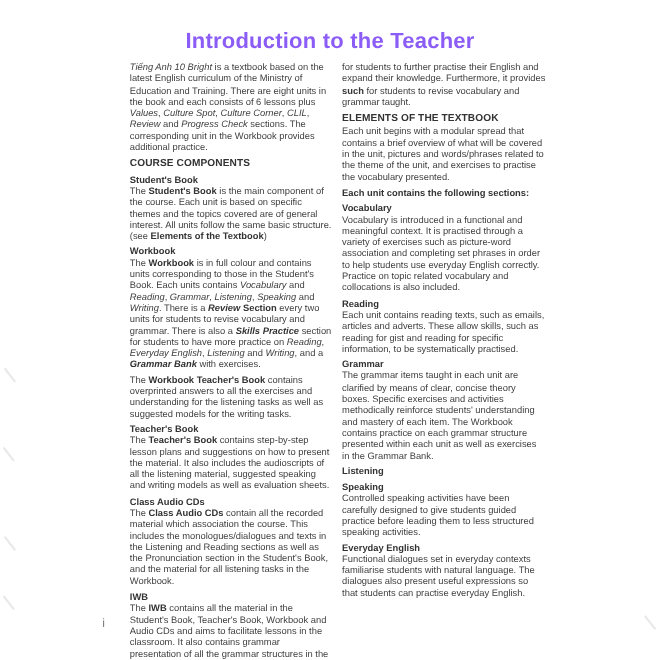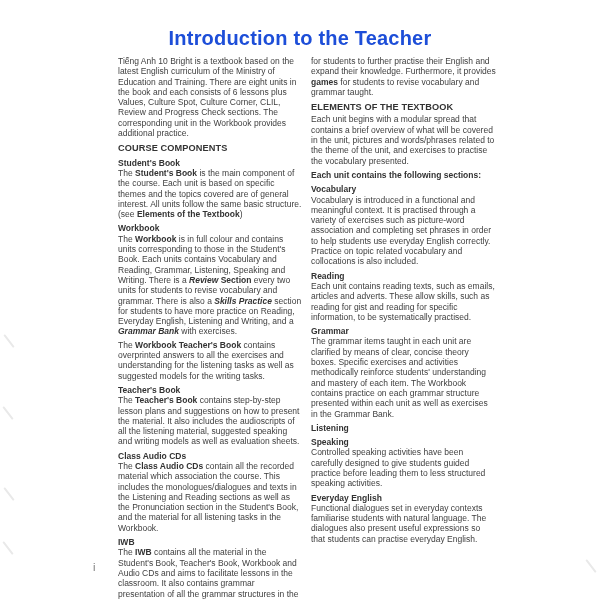--- a/index.html
+++ b/index.html
@@ -52,21 +52,21 @@
     color: #333333;
     margin: 5px 0 2px 0;
     letter-spacing: 0.1px;
   }
   .sub-heading {
     font-weight: 700;
     color: #333333;
     margin: 4px 0 0 0;
   }
   .col > :first-child { margin-top: 0; }
-  .s-i { }
+  .s-i { font-style: italic; }
   .s-b { font-weight: 700; color: #333333; }
   .s-bi { font-weight: 700; font-style: italic; color: #333333; }
   .page-number {
     position: absolute;
     left: 93px;
     top: 561px;
     font-size: 11px;
     color: #7a7a7a;
   }
   .edge-mark {
@@ -80,40 +80,40 @@
   .edge-mark.m2 { left: 7px;  top: 405px; transform: rotate(-38deg); }
   .edge-mark.m3 { left: 8px;  top: 486px; transform: rotate(-38deg); }
   .edge-mark.m4 { left: 7px;  top: 540px; transform: rotate(-38deg); }
   .edge-mark.m5 { left: 590px; top: 558px; transform: rotate(-38deg); }
 </style>
 </head>
 <body>
 
 <div class="page">
 
-  <div class="page-title" style="color: #1d4ed8;">Introduction to the Teacher</div>
+  <div class="page-title" style="color: #8b5cf6;">Introduction to the Teacher</div>
 
   <div class="columns">
     <div class="col">
         <p class="para"><span class="s-i">Tiếng Anh 10 Bright</span><span> is a textbook based on the latest English curriculum of the Ministry of Education and Training. There are eight units in the book and each consists of 6 lessons plus </span><span class="s-i">Values</span><span>, </span><span class="s-i">Culture Spot</span><span>, </span><span class="s-i">Culture Corner</span><span>, </span><span class="s-i">CLIL</span><span>, </span><span class="s-i">Review</span><span> and </span><span class="s-i">Progress Check</span><span> sections. The corresponding unit in the Workbook provides additional practice.</span></p>
         <div class="sec-heading">COURSE COMPONENTS</div>
         <div class="sub-heading">Student's Book</div>
         <p class="para"><span>The </span><span class="s-b">Student's Book</span><span> is the main component of the course. Each unit is based on specific themes and the topics covered are of general interest. All units follow the same basic structure. (see </span><span class="s-b">Elements of the Textbook</span><span>)</span></p>
         <div class="sub-heading">Workbook</div>
         <p class="para"><span>The </span><span class="s-b">Workbook</span><span> is in full colour and contains units corresponding to those in the Student's Book. Each units contains </span><span class="s-i">Vocabulary</span><span> and </span><span class="s-i">Reading</span><span>, </span><span class="s-i">Grammar</span><span>, </span><span class="s-i">Listening</span><span>, </span><span class="s-i">Speaking</span><span> and </span><span class="s-i">Writing</span><span>. There is a </span><span class="s-bi">Review</span><span> </span><span class="s-b">Section</span><span> every two units for students to revise vocabulary and grammar. There is also a </span><span class="s-bi">Skills Practice</span><span> section for students to have more practice on </span><span class="s-i">Reading</span><span>, </span><span class="s-i">Everyday English</span><span>, </span><span class="s-i">Listening</span><span> and </span><span class="s-i">Writing</span><span>, and a </span><span class="s-bi">Grammar Bank</span><span> with exercises.</span></p>
         <p class="para"><span>The </span><span class="s-b">Workbook Teacher's Book</span><span> contains overprinted answers to all the exercises and understanding for the listening tasks as well as suggested models for the writing tasks.</span></p>
         <div class="sub-heading">Teacher's Book</div>
         <p class="para"><span>The </span><span class="s-b">Teacher's Book</span><span> contains step-by-step lesson plans and suggestions on how to present the material. It also includes the audioscripts of all the listening material, suggested speaking and writing models as well as evaluation sheets.</span></p>
         <div class="sub-heading">Class Audio CDs</div>
         <p class="para"><span>The </span><span class="s-b">Class Audio CDs</span><span> contain all the recorded material which association the course. This includes the monologues/dialogues and texts in the Listening and Reading sections as well as the Pronunciation section in the Student's Book, and the material for all listening tasks in the Workbook.</span></p>
         <div class="sub-heading">IWB</div>
         <p class="para"><span>The </span><span class="s-b">IWB</span><span> contains all the material in the Student's Book, Teacher's Book, Workbook and Audio CDs and aims to facilitate lessons in the classroom. It also contains grammar presentation of all the grammar structures in the Student's Book as well as </span><span class="s-b">videos</span><span> tightly linked to the texts in the course and activities</span></p>
       </div>
     <div class="col">
-        <p class="para"><span>for students to further practise their English and expand their knowledge. Furthermore, it provides </span><span class="s-b">games</span><span> for students to revise vocabulary and grammar taught.</span></p>
+        <p class="para"><span>for students to further practise their English and expand their knowledge. Furthermore, it provides </span><span class="s-b">such</span><span> for students to revise vocabulary and grammar taught.</span></p>
         <div class="sec-heading">ELEMENTS OF THE TEXTBOOK</div>
         <p class="para"><span>Each unit begins with a modular spread that contains a brief overview of what will be covered in the unit, pictures and words/phrases related to the theme of the unit, and exercises to practise the vocabulary presented.</span></p>
         <div class="sub-heading">Each unit contains the following sections:</div>
         <div class="sub-heading">Vocabulary</div>
         <p class="para"><span>Vocabulary is introduced in a functional and meaningful context. It is practised through a variety of exercises such as picture-word association and completing set phrases in order to help students use everyday English correctly. Practice on topic related vocabulary and collocations is also included.</span></p>
         <div class="sub-heading">Reading</div>
         <p class="para"><span>Each unit contains reading texts, such as emails, articles and adverts. These allow skills, such as reading for gist and reading for specific information, to be systematically practised.</span></p>
         <div class="sub-heading">Grammar</div>
         <p class="para"><span>The grammar items taught in each unit are clarified by means of clear, concise theory boxes. Specific exercises and activities methodically reinforce students' understanding and mastery of each item. The Workbook contains practice on each grammar structure presented within each unit as well as exercises in the Grammar Bank.</span></p>
         <div class="sub-heading">Listening</div>

